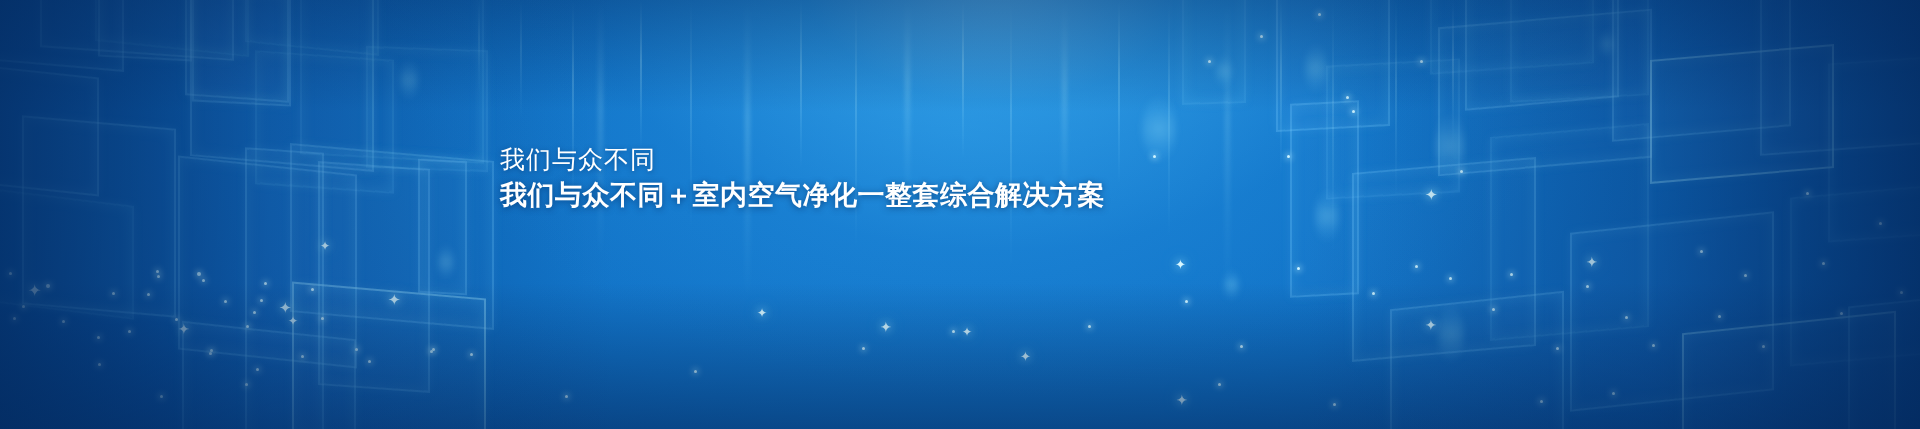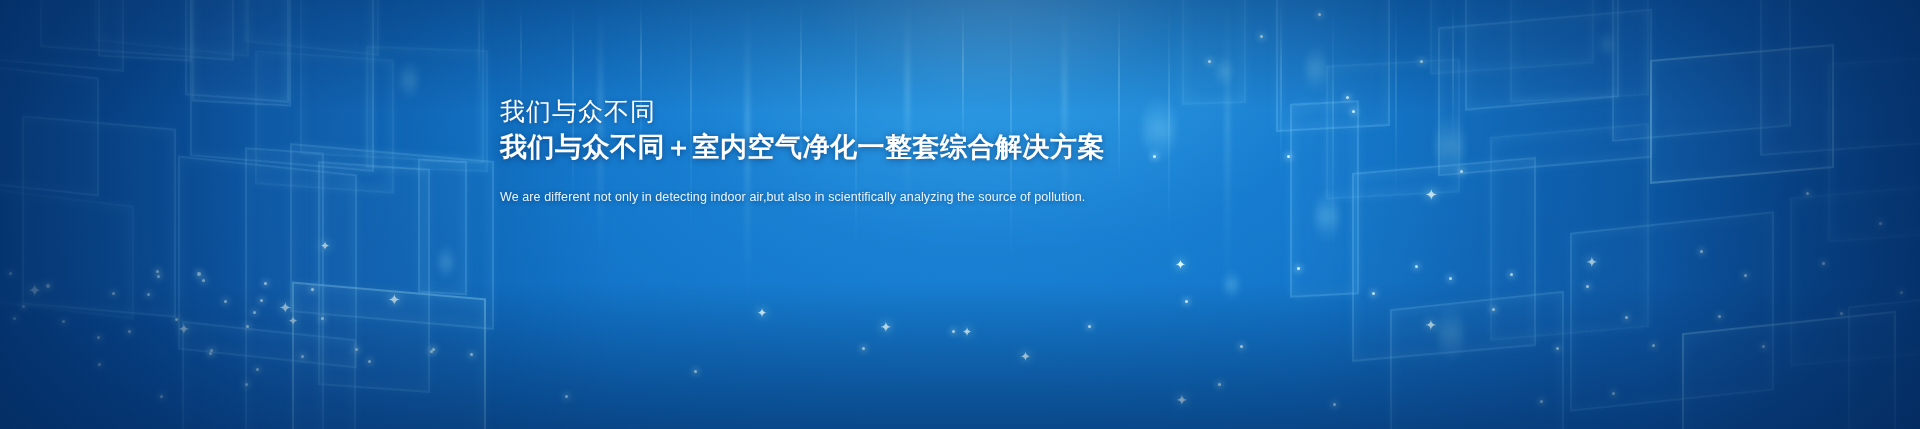--- a/index.html
+++ b/index.html
@@ -107,20 +107,21 @@
     width: 1000px;
   }
   .line-1, .line-2 {
     color: #ffffff;
     font-size: 25px;
     line-height: 31px;
     letter-spacing: 1px;
     font-weight: 400;
     text-shadow: 0 1px 5px rgba(0,45,100,0.55);
     white-space: nowrap;
+    margin-top: 48px;
   }
   .line-1 { margin-bottom: 2px; }
   .line-3 {
     color: #ffffff;
     font-size: 27px;
     line-height: 36px;
     font-weight: bold;
     letter-spacing: 0.5px;
     margin-top: 2px;
     text-shadow: 0 1px 6px rgba(0,42,95,0.65);
@@ -316,16 +317,15 @@
     <div class="star" style="left:1425px;top:318px; font-size:14px;">✦</div>
     <div class="star" style="left:1176px;top:393px; font-size:14px;">✦</div>
     <div class="star" style="left:757px; top:307px; font-size:12px;">✦</div>
   </div>
 
   <div class="bg-vignette"></div>
 
   <div class="copy">
     <div class="line-1">我们与众不同</div>
     <div class="line-3">我们与众不同＋室内空气净化一整套综合解决方案</div>
-    <div class="en en-1">We are different not only in detecting indoor air,but also in scientifically analyzing the source of pollution.</div>
   </div>
 
 </div>
 
 </body></html>

